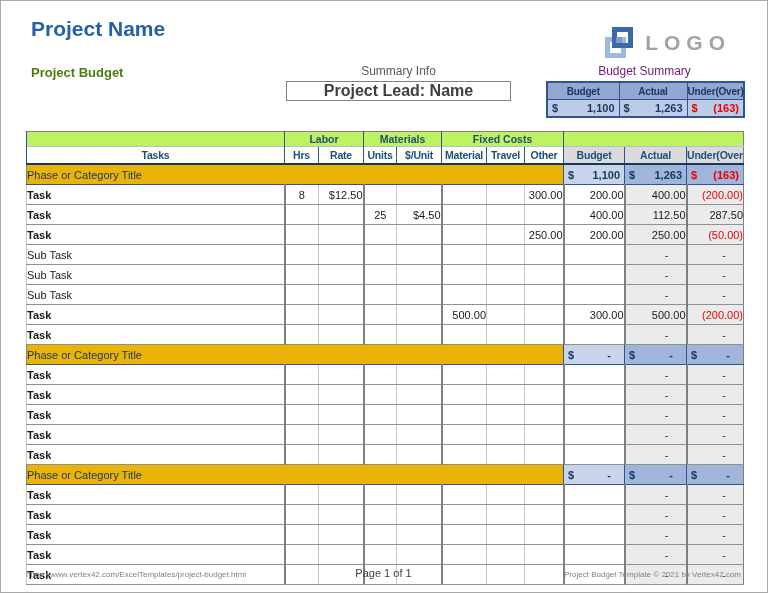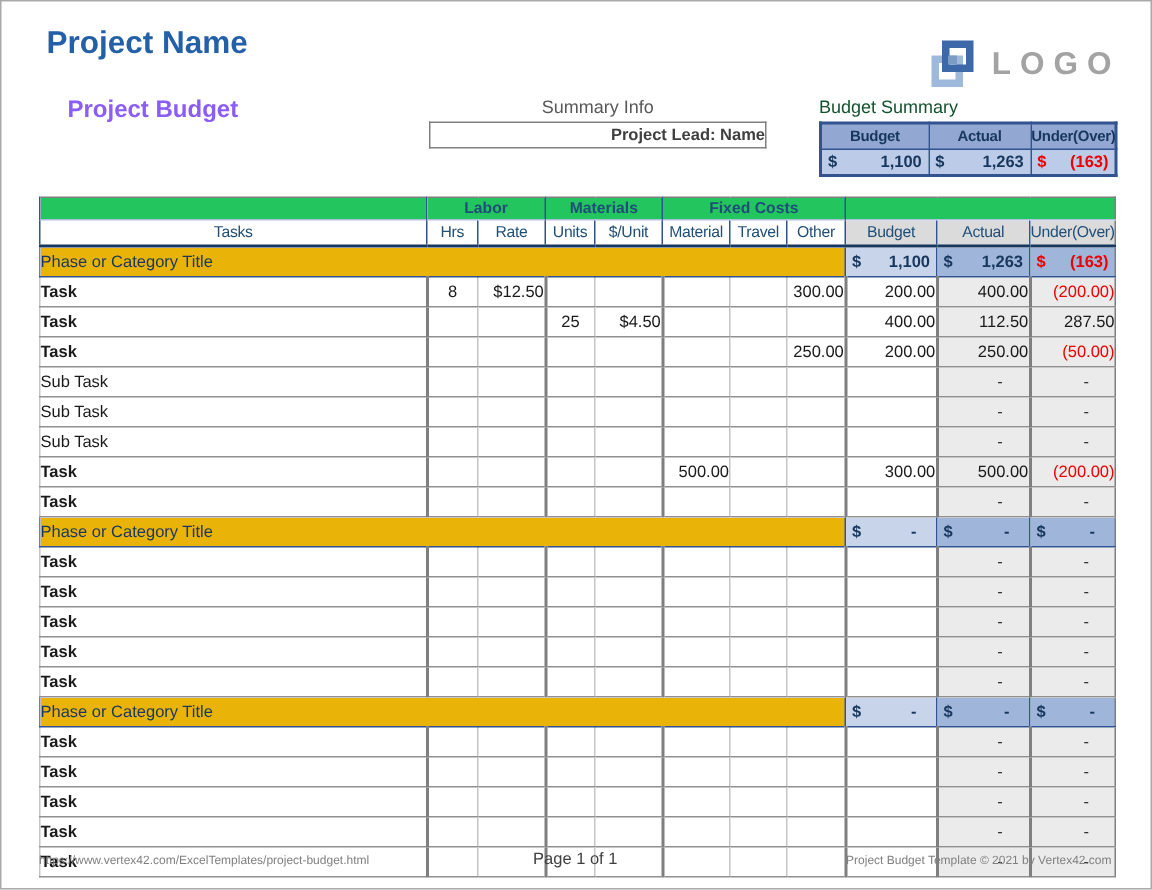--- a/index.html
+++ b/index.html
@@ -3,52 +3,52 @@
 <meta charset="utf-8">
 <style>
   html,body{margin:0;padding:0;}
   body{
     width:768px;height:593px;box-sizing:border-box;
     border:1px solid #A9A9A9;background:#ffffff;position:relative;
     font-family:"Liberation Sans", sans-serif;color:#1a1a1a;overflow:hidden;
   }
   
   .project-name{position:absolute;left:30px;top:16px;font-size:21px;font-weight:bold;color:#2460A8;}
-  .logo{position:absolute;right:20px;top:26px;display:flex;align-items:center;gap:9px;}
+  .logo{position:absolute;right:36px;top:26px;display:flex;align-items:center;gap:9px;}
   .logo-icon{position:relative;width:31px;height:31px;}
   .logo-sq-light{position:absolute;left:0;bottom:0;width:11px;height:11px;border:5px solid #9FB9DC;}
   .logo-sq-dark{position:absolute;left:7px;top:0;width:11px;height:11px;border:5px solid #3D69A9;}
   .logo-sq-overlap{position:absolute;left:11px;top:10px;width:6px;height:6px;background:#7C9CC6;}
   .logo-text{font-size:21px;font-weight:bold;color:#A3A3A3;letter-spacing:6px;}
-  .sheet-title{position:absolute;left:30px;top:64px;font-size:16px;font-weight:bold;color:#8b5cf6;margin-left:14px;}
+  .sheet-title{position:absolute;left:30px;top:64px;font-size:13px;font-weight:bold;color:#4d7c0f;}
   .info-title{position:absolute;left:285px;top:63px;width:225px;text-align:center;font-size:12px;color:#595959;}
-  .summary-title{position:absolute;left:545px;top:63px;width:197px;text-align:left;font-size:12px;color:#14532d;}
+  .summary-title{position:absolute;left:545px;top:63px;width:197px;text-align:center;font-size:12px;color:#701a75;}
 
   
   .info-table{position:absolute;left:285px;top:80px;width:225px;border-collapse:collapse;table-layout:fixed;}
-  .info-table td{border:1px solid #808080;height:16px;text-align:right;font-size:11px;color:#3F3F3F;font-weight:bold;padding:0;}
+  .info-table td{border:1px solid #808080;height:16px;text-align:center;font-size:16px;color:#3F3F3F;font-weight:bold;padding:0;}
 
   
   .summary-table{position:absolute;left:545px;top:80px;width:197px;border-collapse:collapse;table-layout:fixed;border:2px solid #31538F;}
   .summary-table td{border:1px solid #31538F;height:16px;padding:0;}
   .summary-table .s-head td{background:#92A7D1;text-align:center;font-size:10px;font-weight:bold;color:#17375E;letter-spacing:-0.2px;white-space:nowrap;}
   .summary-table .s-vals td{background:#BCCBE8;}
   .money{display:flex;justify-content:space-between;align-items:center;width:100%;font-size:11px;font-weight:bold;color:#17375E;}
   .money .cur{padding-left:4px;}
   .money .amt{padding-right:4px;}
   .money.neg .cur,.money.neg .amt{color:#EE0000;}
   .money .amt.dash{padding-right:13px;font-weight:bold;}
 
   
   .budget-table{position:absolute;left:25px;top:130px;width:717px;border-collapse:collapse;table-layout:fixed;border:1px solid #7F7F7F;}
   .budget-table td{padding:0;font-size:11px;height:19px;overflow:hidden;white-space:nowrap;}
-  .group-row td{border:none;height:14px;background:#22c55e;text-align:center;font-size:10.5px;font-weight:bold;color:#1F4E79;margin-top:27px;}
+  .group-row td{border:none;height:14px;background:#bef264;text-align:center;font-size:10.5px;font-weight:bold;color:#1F4E79;margin-top:27px;}
   .group-row .g-tick{border-left:1px solid #2F5496;}
   .group-row .g-tick-r{border-right:1px solid #2F5496;}
-  .header-row td{height:16px;text-align:center;font-size:10.5px;font-weight:normal;color:#1F4E79;
+  .header-row td{height:16px;text-align:center;font-size:10.5px;font-weight:bold;color:#1F4E79;
     border-left:1px solid #31538F;border-top:1px solid #AEBFDB;border-bottom:2px solid #17375E;letter-spacing:-0.2px;}
   .header-row td.h-money{background:#DBDBDB;}
   tbody td{border-left:1px solid #C6C6C6;border-bottom:1px solid #909090;}
   tbody td.maj{border-left:2px solid #7F7F7F;}
   .c-center{text-align:center;}
   .c-right{text-align:right;padding-right:4px;}
   .task-label{font-weight:bold;padding-left:12px;color:#1a1a1a;}
   .subtask-label{padding-left:26px;color:#1a1a1a;}
   .cell-actual,.cell-under{background:#EBEBEB;}
   td.dash{padding-right:17px;color:#333;}

